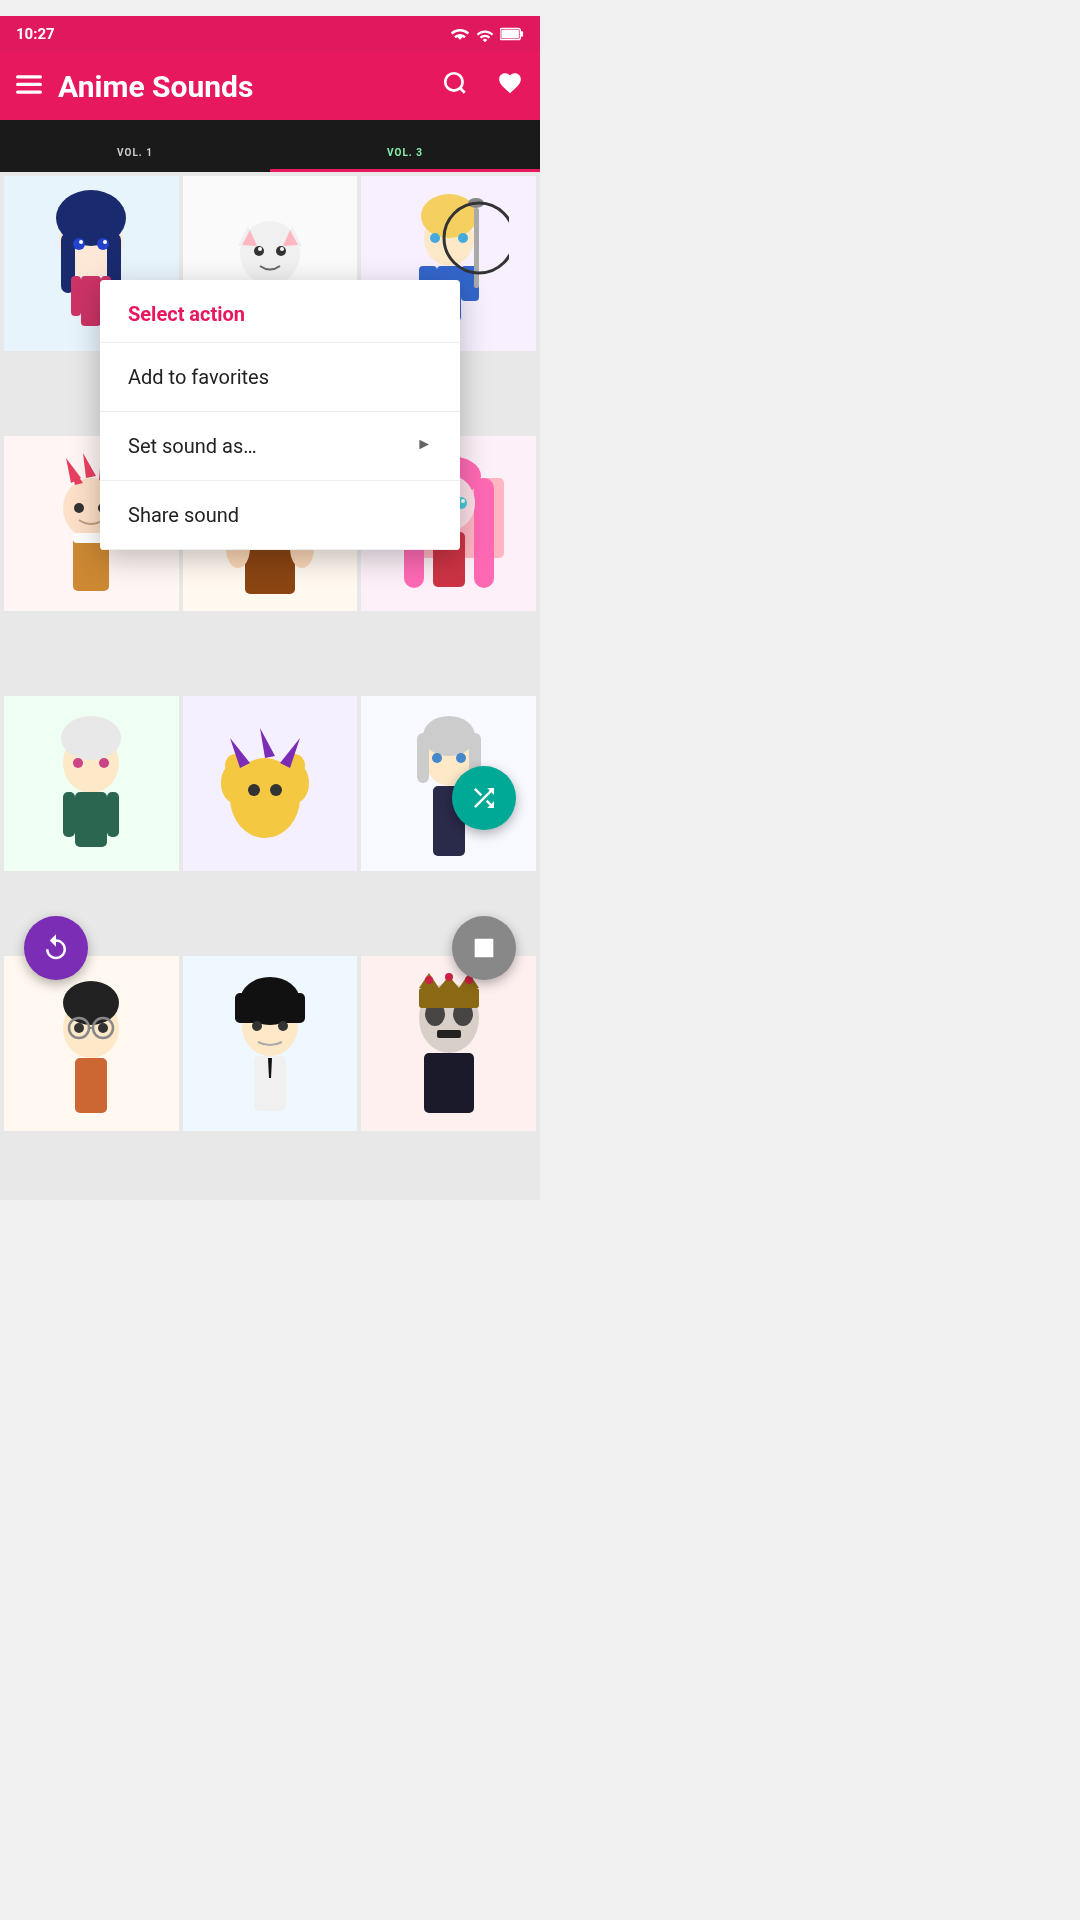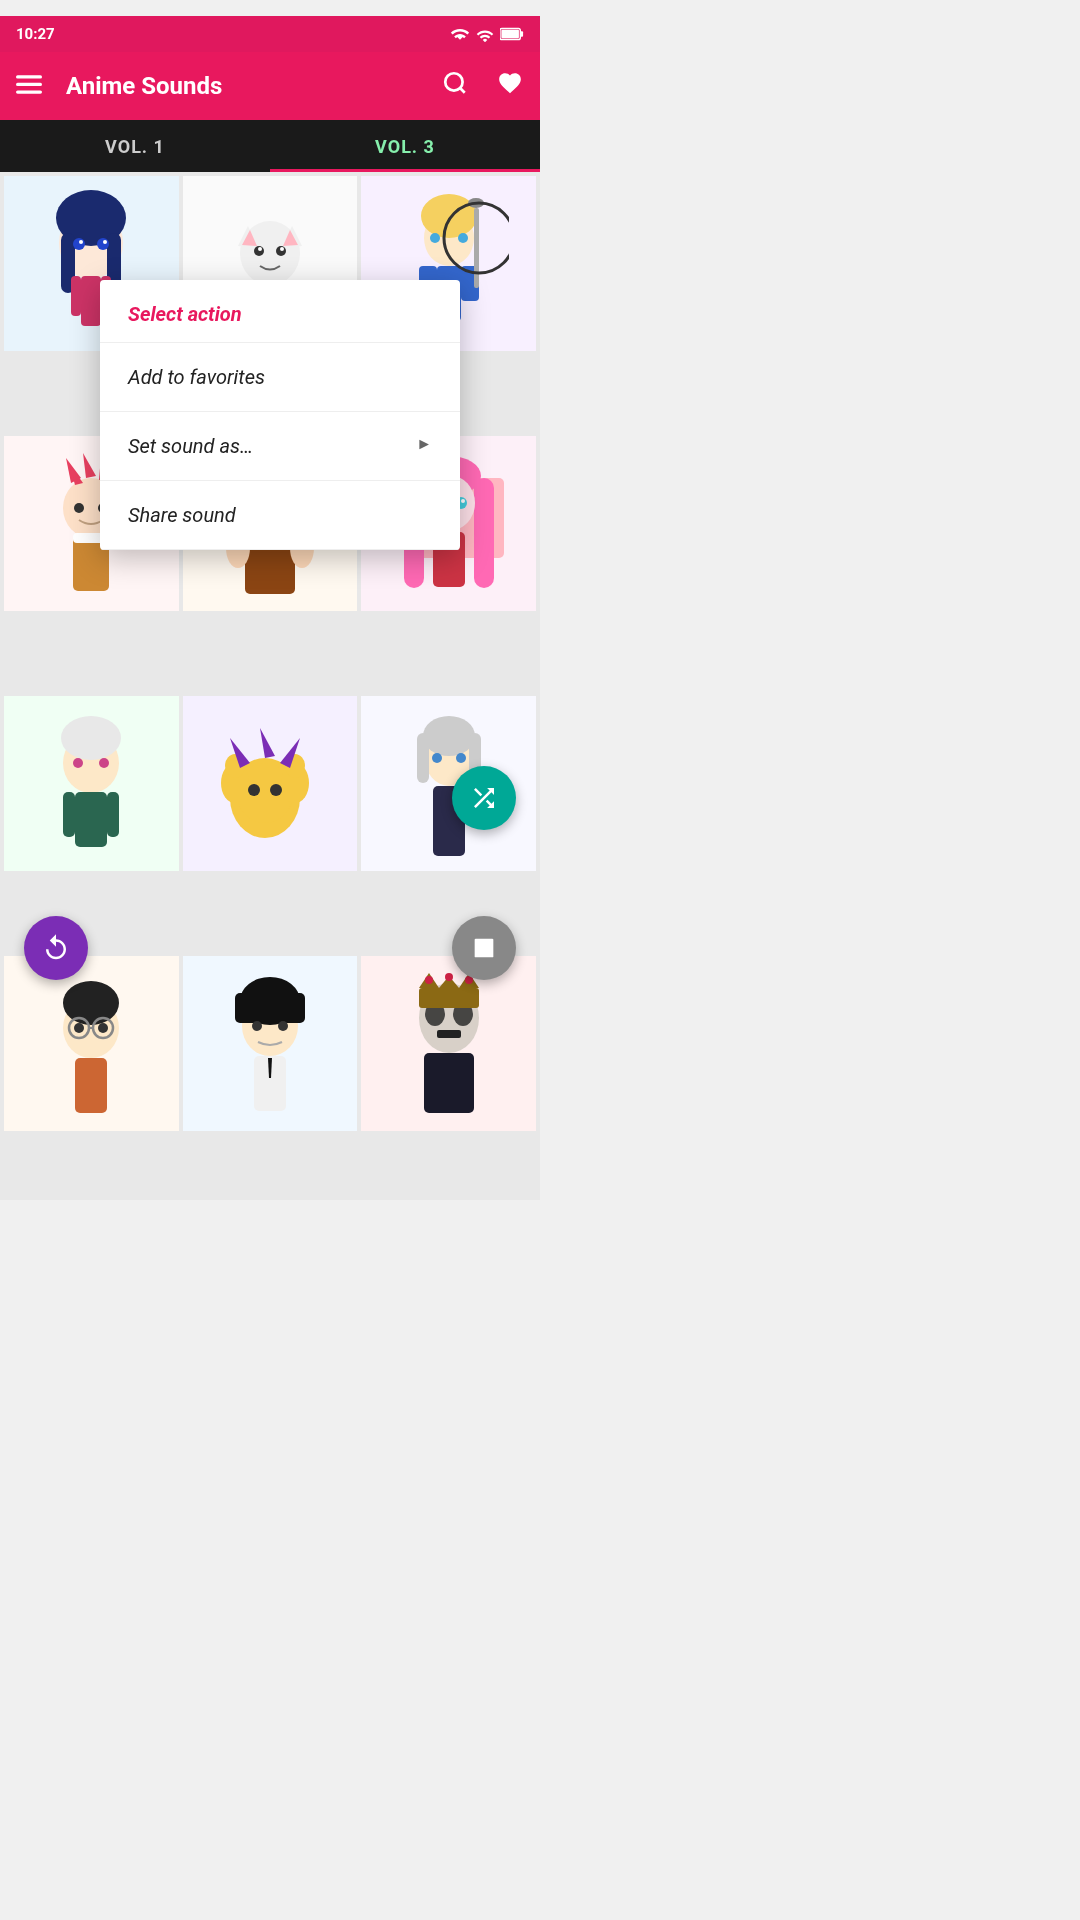--- a/index.html
+++ b/index.html
@@ -37,45 +37,44 @@
     .app-bar {
       background: #e8185e;
       height: 68px;
       display: flex;
       align-items: center;
       padding: 0 16px;
       gap: 16px;
     }
     .app-bar-title {
       color: white;
-      font-size: 24px;
+      font-size: 30px;
       font-weight: bold;
       flex: 1;
-      margin-left: 8px;
     }
     .app-bar-icon {
       color: white;
       font-size: 26px;
       cursor: pointer;
     }
 
     
     .tab-bar {
       background: #1a1a1a;
       height: 52px;
       display: flex;
       align-items: stretch;
     }
     .tab {
       flex: 1;
       display: flex;
-      align-items: flex-start;
+      align-items: center;
       justify-content: center;
       color: #aaa;
-      font-size: 18px;
+      font-size: 10px;
       font-weight: bold;
       cursor: pointer;
       letter-spacing: 1px;
       border-bottom: 3px solid transparent;
       margin-top: 16px;
     }
     .tab.active {
       color: #86efac;
       border-bottom: 3px solid #e8185e;
     }
@@ -156,21 +155,20 @@
       z-index: 5;
       bottom: 220px;
     }
 
     
     .overlay {
       position: absolute;
       top: 0; left: 0; right: 0; bottom: 0;
       background: transparent;
       z-index: 10;
-      font-style: italic;
     }
     .context-menu {
       position: absolute;
       top: 280px;
       left: 100px;
       width: 360px;
       background: white;
       border-radius: 4px;
       box-shadow: 0 8px 30px rgba(0,0,0,0.25);
       z-index: 20;

